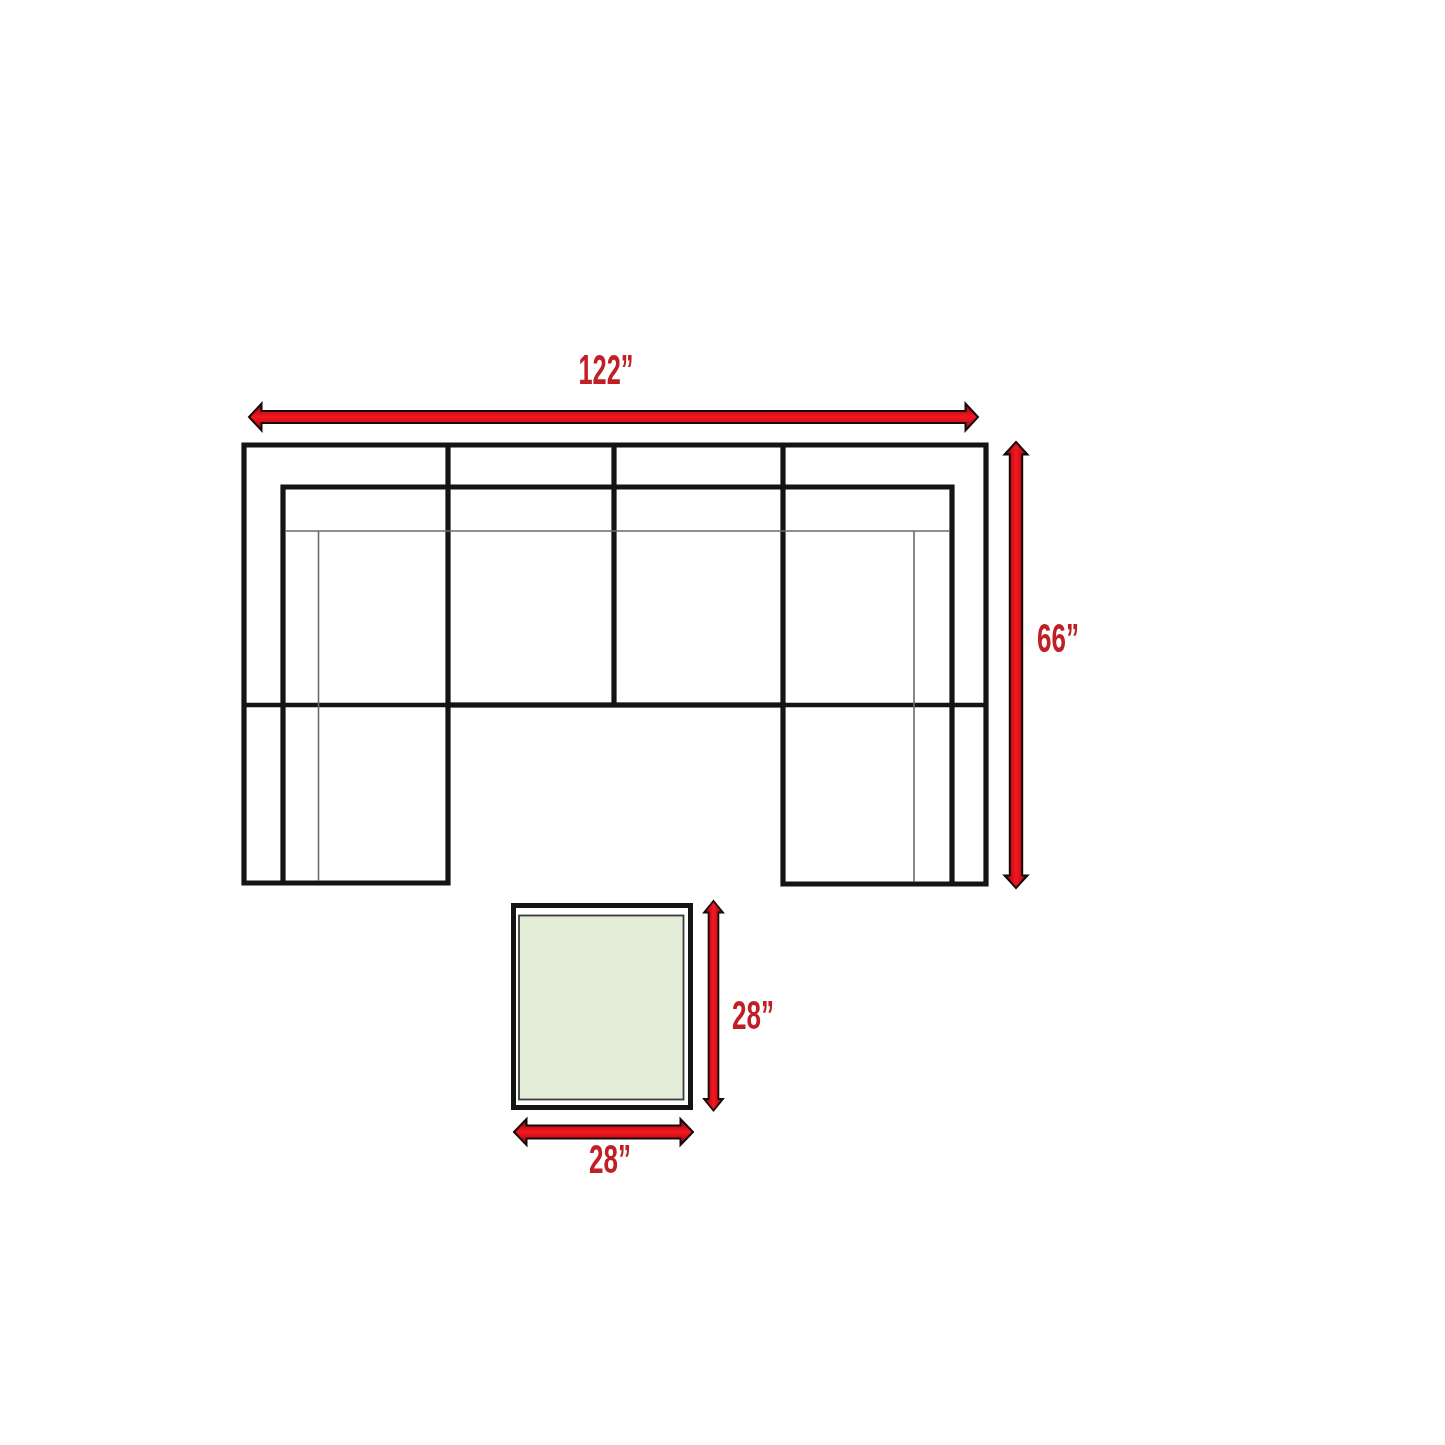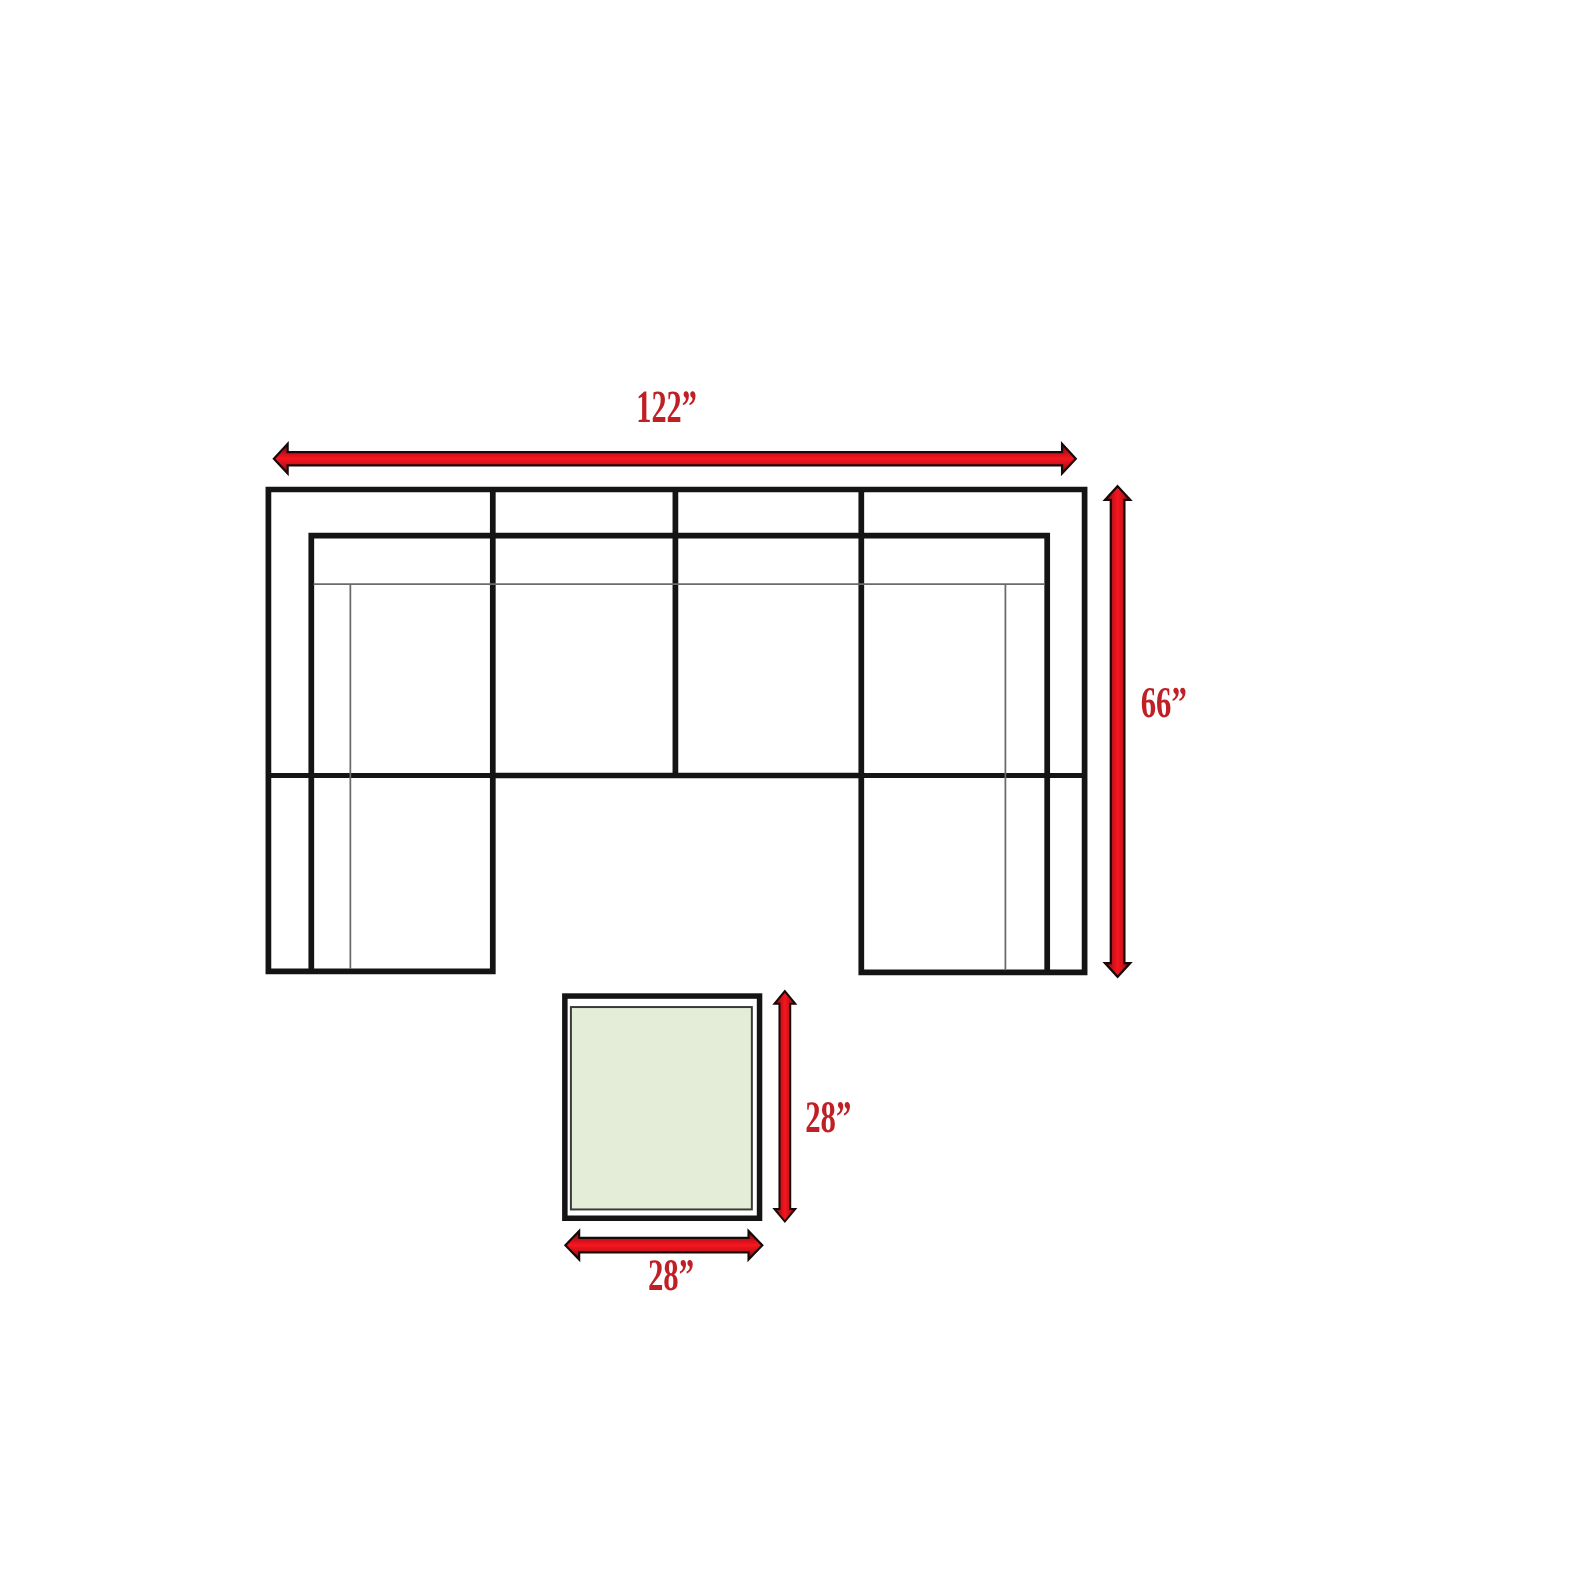--- a/index.html
+++ b/index.html
@@ -1,16 +1,16 @@
 <!DOCTYPE html>
 <html><head>
 <meta charset="utf-8">
 <style>
 html,body{margin:0;padding:0;background:#ffffff;}
-#page{width:1445px;height:1371px;position:relative;background:#ffffff;font-family:Liberation Serif, serif;}
+#page{width:1445px;height:1371px;position:relative;background:#ffffff;font-family:Liberation Sans, sans-serif;}
 svg{position:absolute;top:0;left:0;}
 </style>
 </head>
 <body>
 
 <div id="page">
 <svg width="1445" height="1445" viewBox="0 0 1445 1445">
   <defs>
     <linearGradient id="gh" x1="0" y1="0" x2="0" y2="1">
       <stop offset="0" stop-color="#5b0a0c"></stop>

